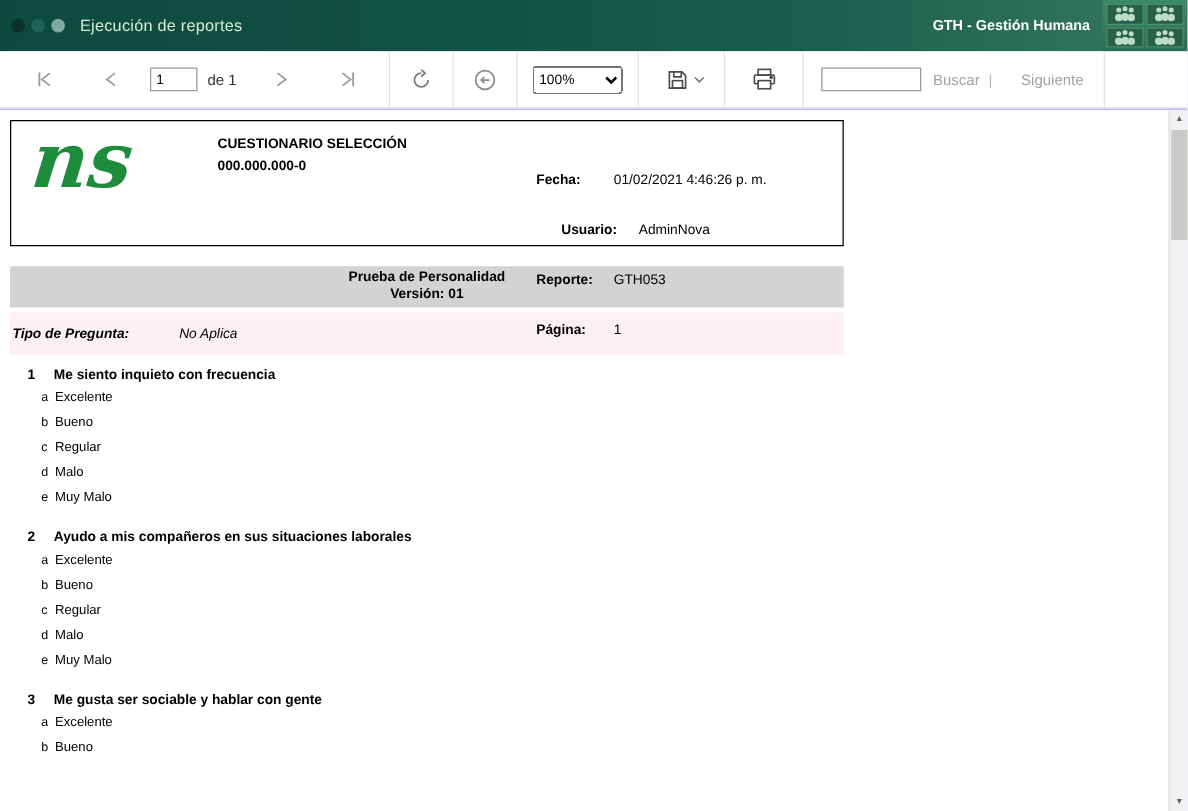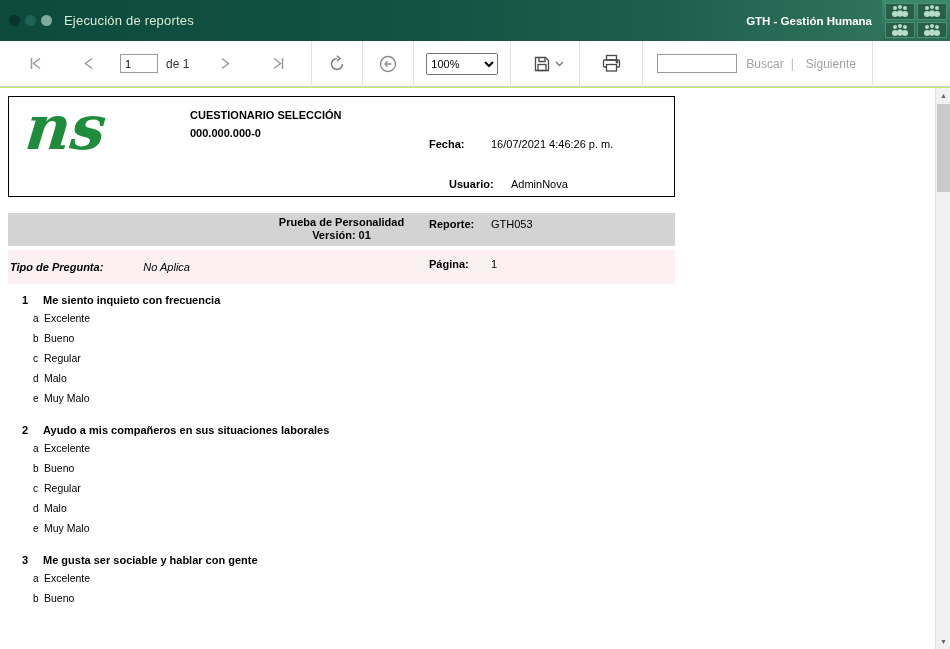--- a/index.html
+++ b/index.html
@@ -1,18 +1,18 @@
 <!DOCTYPE html>
 <html><head>
 <meta charset="utf-8">
 <style>
   * { box-sizing: border-box; margin: 0; padding: 0; }
   html,body { width: 950px; height: 649px; overflow: hidden; background:#fff;
     font-family: "Liberation Sans", "DejaVu Sans", sans-serif; }
-  .app { position: relative; width: 950px; height: 649px; background:#bef264; }
+  .app { position: relative; width: 950px; height: 649px; background:#c4b5fd; }
 
   
   .titlebar { position:absolute; top:0; left:0; right:0; height:41px;
     background: linear-gradient(90deg,#0c4a3e 0%,#135343 45%,#1d5f4d 70%,#357a60 100%);
     display:flex; align-items:center; }
   .dots { display:flex; align-items:center; gap:5px; margin-left:9px; }
   .dot { width:11px; height:11px; border-radius:50%; display:inline-block; }
   .dot.d1 { background:#0a332c; }
   .dot.d2 { background:#1f6354; }
   .dot.d3 { background:#7fab9f; }
@@ -38,21 +38,21 @@
   .find-link { font-size:12px; color:#a2a2a2; margin-left:9px; text-decoration:none; white-space:nowrap; }
   .find-sep { font-size:12px; color:#b5b5b5; margin-left:7px; }
   .ml8{margin-left:8px;} .ml14{margin-left:14px;} .ml16{margin-left:16px;} .ml20{margin-left:20px;}
 
   
   .content { position:absolute; top:88px; left:0; right:15px; bottom:0; background:#fff; overflow:hidden; }
   .page { margin:8px 0 0 8px; width:667px; color:#000; }
 
   .hdr-box { position:relative; border:1px solid #000; height:101px; background:#fff; }
   .logo { position:absolute; left:18px; top:4px; width:145px; height:60px; }
-  .hdr-mid { position:absolute; left:181px; top:12px; width:252px; }
+  .hdr-mid { position:absolute; left:165px; top:12px; width:252px; }
   .hdr-title { font-size:11px; font-weight:bold; margin-bottom:6px; }
   .hdr-sub { font-size:11px; font-weight:bold; line-height:13px; margin-bottom:9px; }
   .hdr-code { font-size:11px; font-weight:bold; }
   .hdr-fields { position:absolute; left:420px; top:13px; font-size:11px; }
   .fld { display:flex;margin-top:28px; }
   .fld .flabel { width:62px; font-weight:bold; }
   .fld.g1 { margin-bottom:8px; } .fld.g2 { margin-bottom:14px;padding-left:20px; } .fld.g3 { margin-bottom:15px; }
 
   .banner { margin-top:16px; width:667px; background:#d3d3d3; text-align:center; padding:3px 0 4px 0; }
   .banner div { font-size:11px; font-weight:bold; line-height:13px;text-align:center; }
@@ -238,42 +238,42 @@
             <circle cx="16" cy="8" r="0.8" fill="#4a4a4a"></circle>
         </svg>
       </span>
     </button>
 
     <span class="sep ml14"></span>
 
     <input class="search-input" type="text" style="">
     <a href="#" class="find-link">Buscar</a>
     <span class="find-sep">|</span>
-    <a href="#" class="find-link" style="margin-left:12px;">Siguiente</a>
+    <a href="#" class="find-link" style="margin-left:23px;">Siguiente</a>
 
     <span class="sep ml16"></span>
   </div>
 
   <div class="content">
     <div class="page">
 
       <div class="hdr-box">
         <div class="logo">
           <svg width="145" height="60" viewBox="0 0 150 62">
             <text x="2" y="50" font-size="64" font-style="italic" font-weight="bold" fill="#1f8c3c" font-family="DejaVu Serif, serif" transform="skewX(-6)">ns</text>
           </svg>
         </div>
         <div class="hdr-mid">
           <div class="hdr-title">CUESTIONARIO SELECCIÓN</div>
           <div class="hdr-code">000.000.000-0</div>
         </div>
         <div class="hdr-fields">
           <div class="fld g1">
             <span class="flabel">Fecha:</span>
-            <span class="fvalue">16/07/2021 4:46:26 p. m.</span>
+            <span class="fvalue">01/02/2021 4:46:26 p. m.</span>
           </div>
           <div class="fld g2">
             <span class="flabel">Usuario:</span>
             <span class="fvalue">AdminNova</span>
           </div>
           <div class="fld g3">
             <span class="flabel">Reporte:</span>
             <span class="fvalue">GTH053</span>
           </div>
           <div class="fld">

